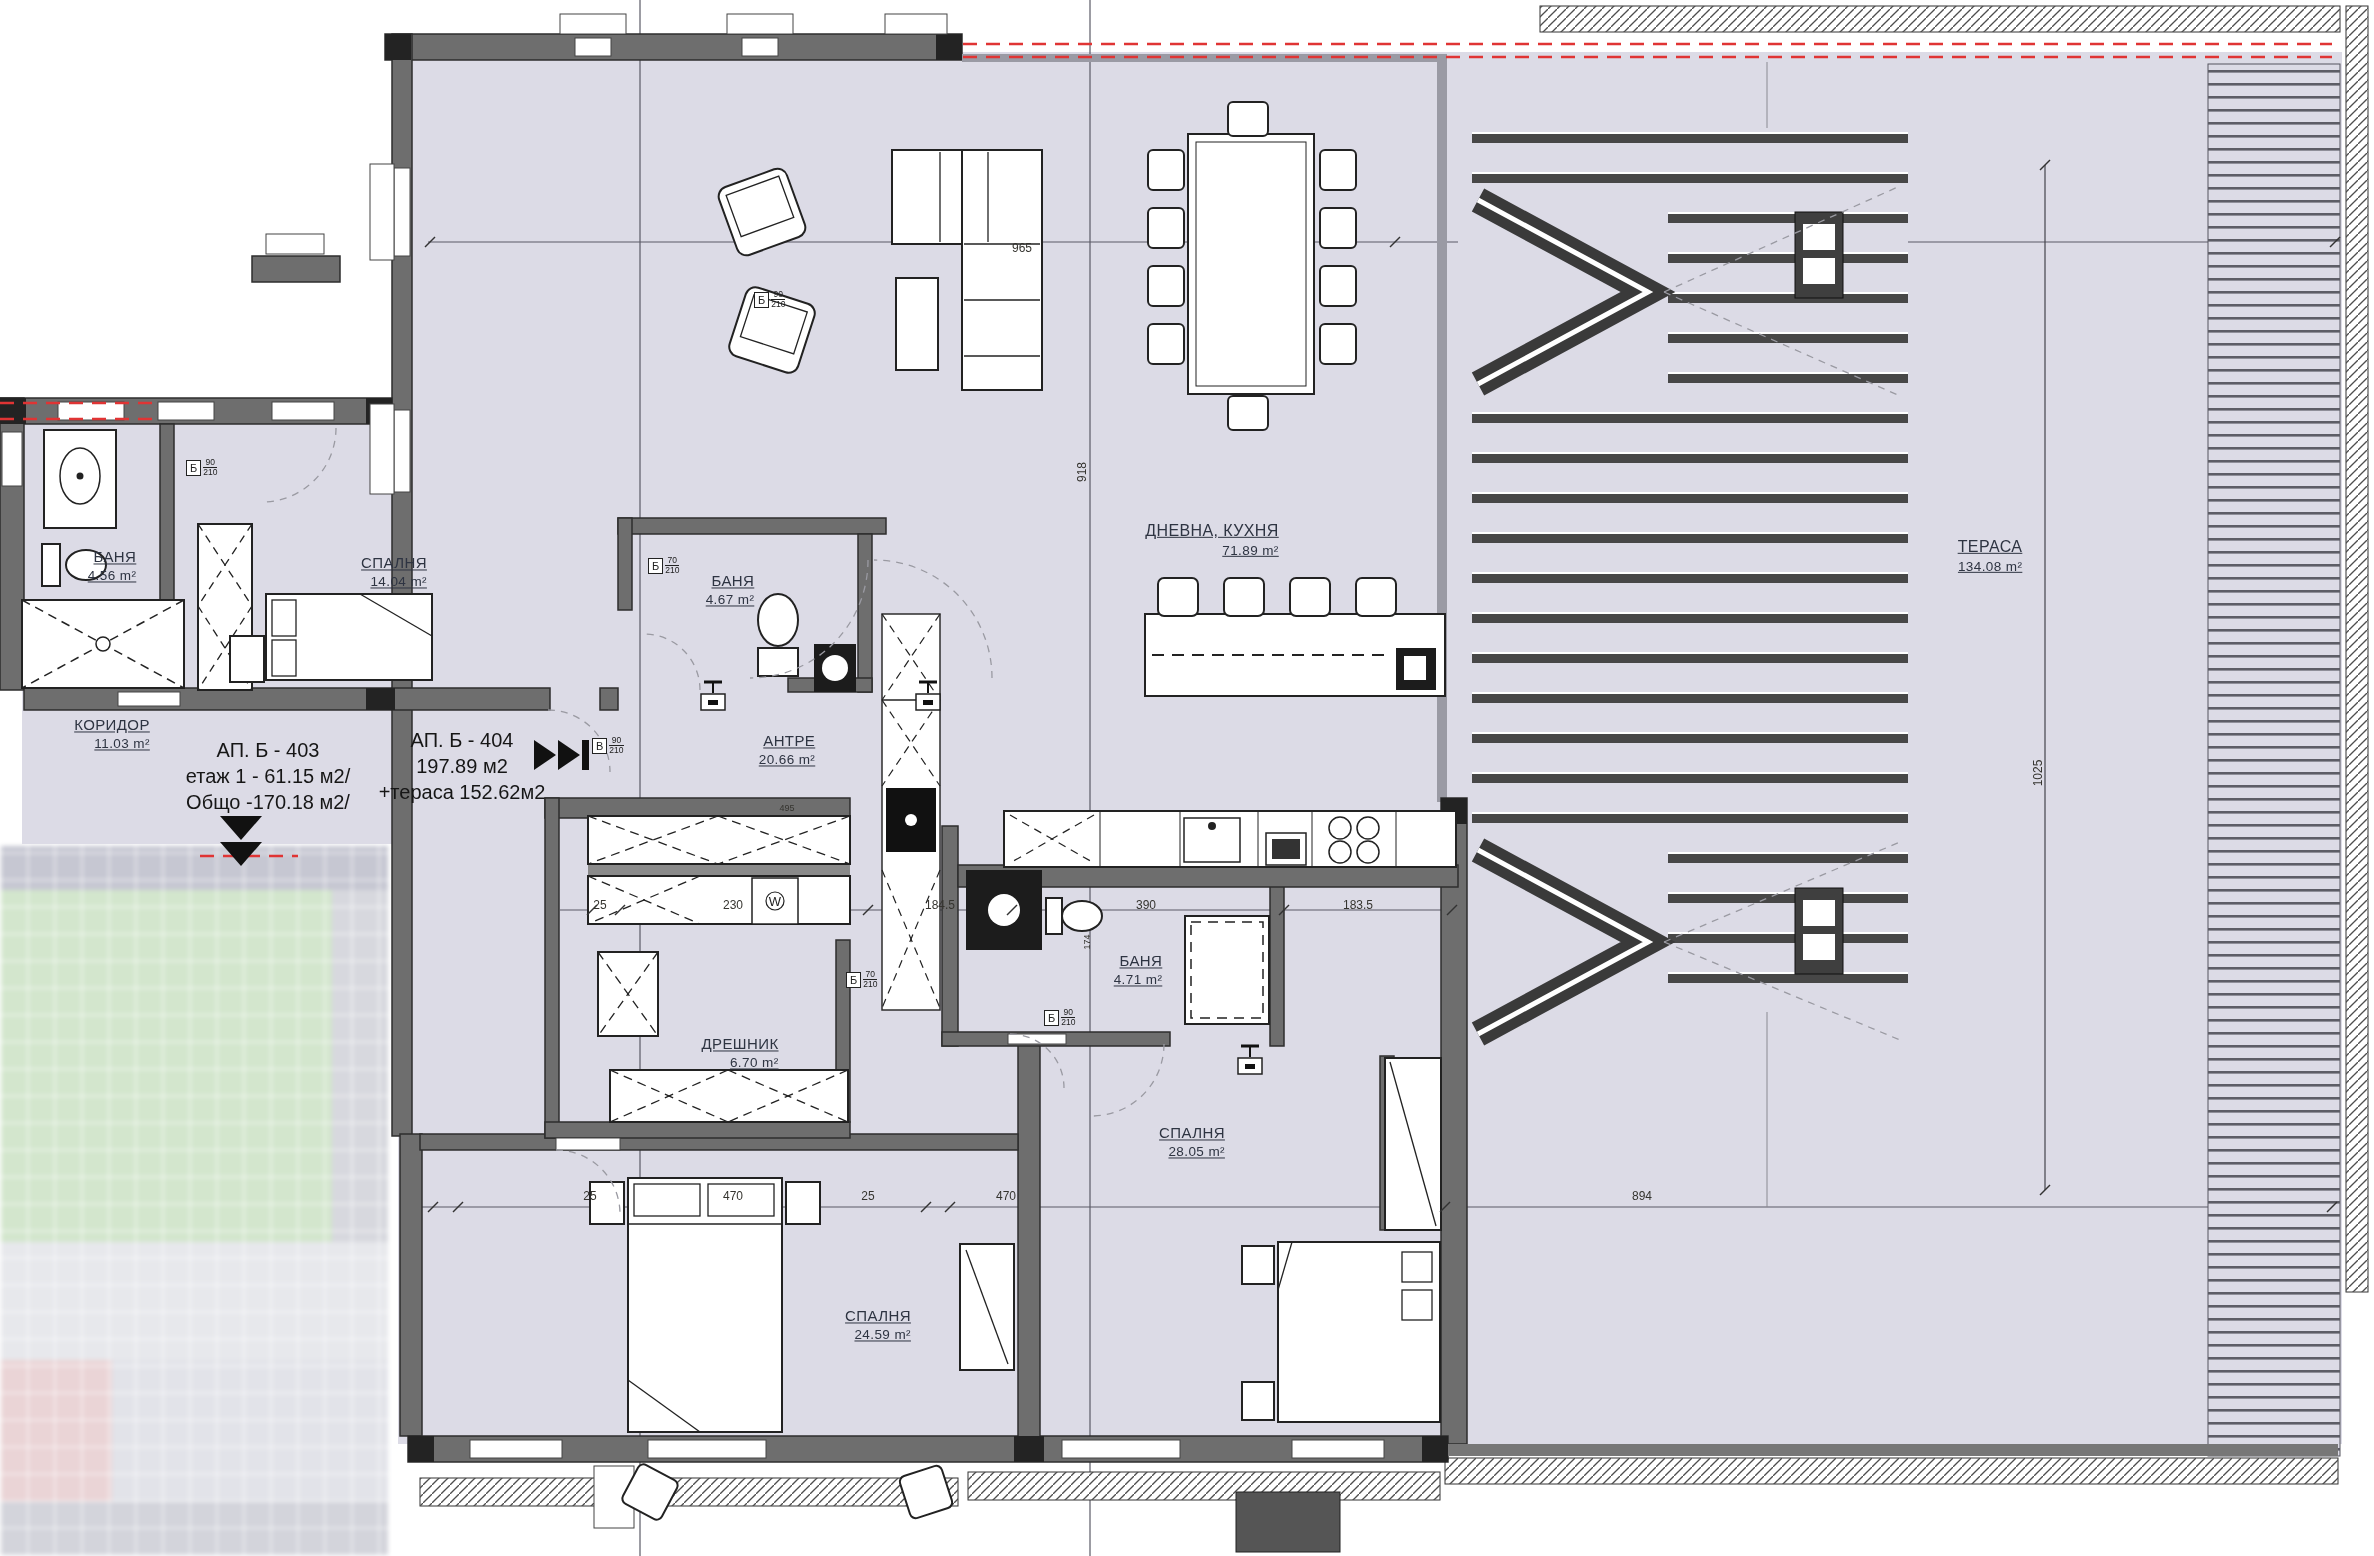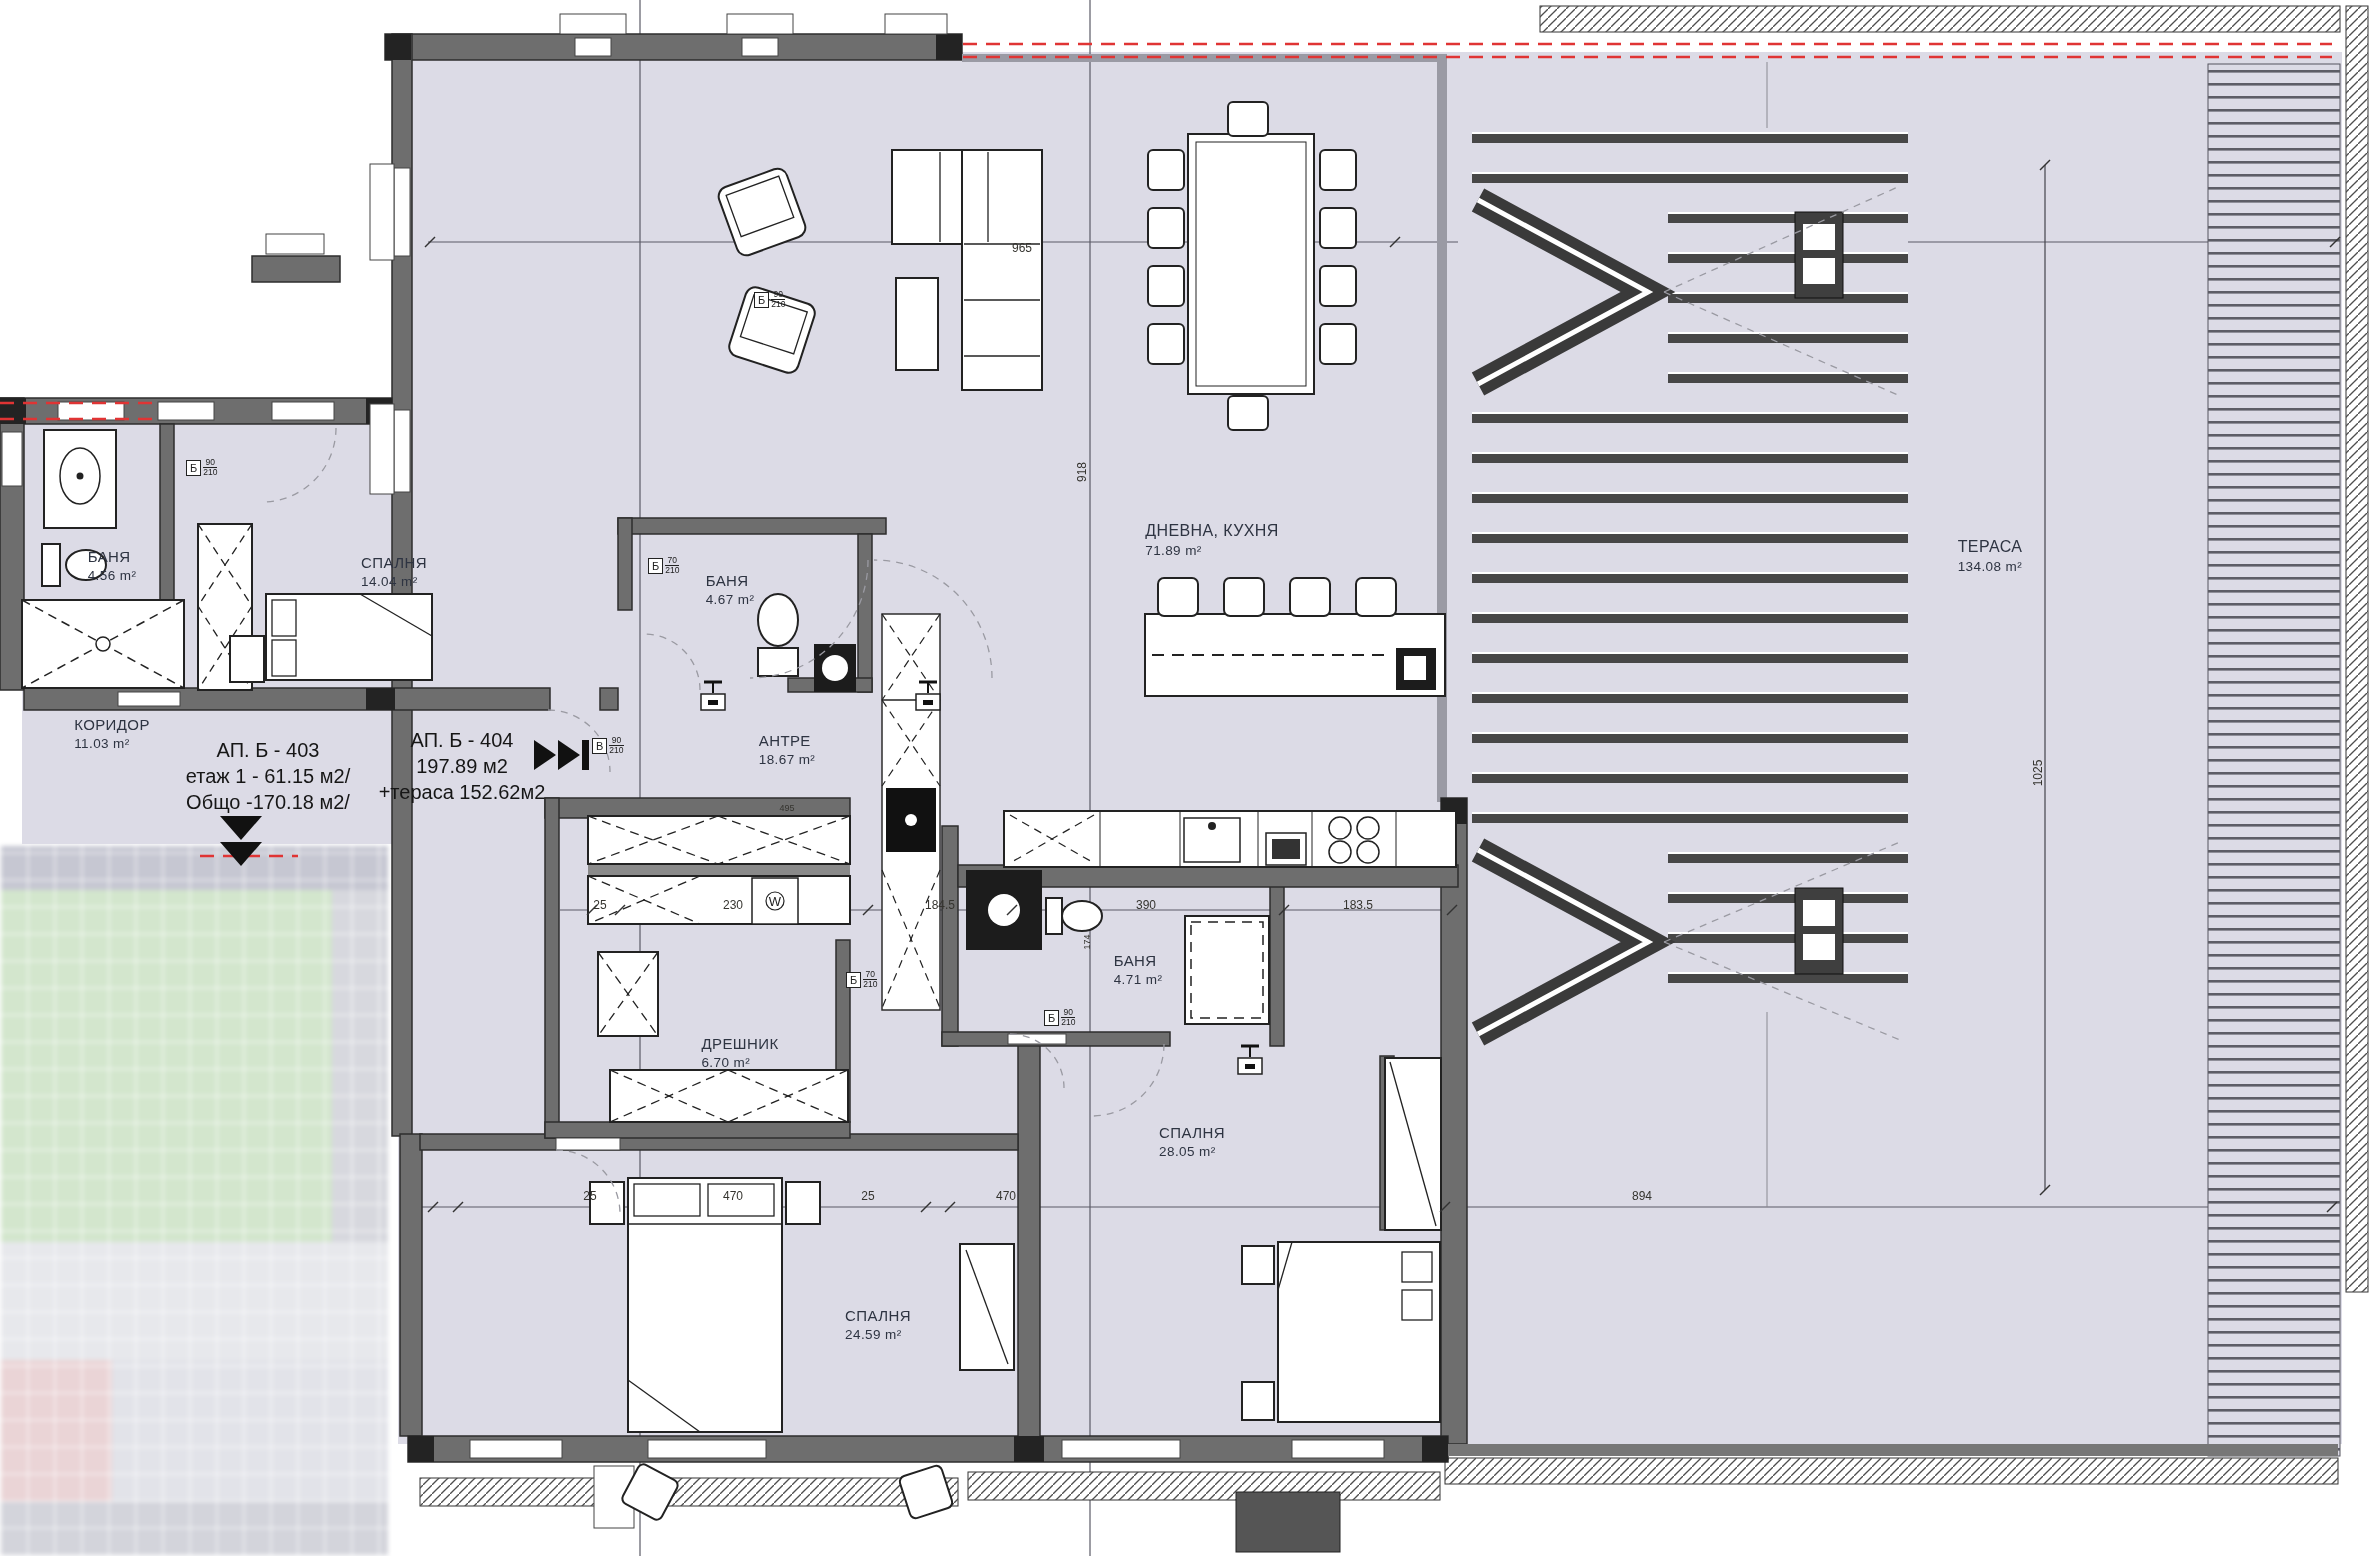--- a/index.html
+++ b/index.html
@@ -7,22 +7,22 @@
          font-family:"Liberation Sans",sans-serif;}
   .stage svg{position:absolute;left:0;top:0;}
   
   .blurzone{position:absolute;left:0;top:846px;width:388px;height:710px;filter:blur(2.3px);}
   .blurzone .blk{position:absolute;}
   .blurzone .px{position:absolute;inset:0;
     background:
       repeating-linear-gradient(0deg,rgba(255,255,255,.5) 0 2px,transparent 2px 27px),
       repeating-linear-gradient(90deg,rgba(255,255,255,.5) 0 2px,transparent 2px 27px);}
   
-  .room-lbl{position:absolute;transform:translate(-50%,-50%);text-align:left;
-    color:#2e3442;font-size:15px;line-height:1.3;white-space:nowrap;letter-spacing:.4px;}
+  .room-lbl{position:absolute;transform:translate(-50%,-50%);text-align:right;
+    color:#2e3442;font-size:15px;line-height:1.3;white-space:nowrap;letter-spacing:.4px;text-decoration:underline;}
   .room-lbl .ar{font-size:13.5px;display:block;}
   .room-lbl.big{font-size:16px;}
   .ap-lbl{position:absolute;transform:translate(-50%,-50%);text-align:center;color:#161616;
     font-size:20px;line-height:1.3;white-space:nowrap;margin-top:8px;}
   .dim{position:absolute;transform:translate(-50%,-50%);font-size:12px;color:#35342f;white-space:nowrap;}
   .dim.v{transform:translate(-50%,-50%) rotate(-90deg);}
   .dim.tiny{font-size:9px;}
   .tag{position:absolute;display:flex;align-items:center;gap:2px;color:#222;}
   .tag .bx{border:1.5px solid #222;background:#fff;padding:0 3px;font-size:11px;line-height:14px;}
   .tag .fr{display:flex;flex-direction:column;font-size:8.5px;line-height:9px;text-align:center;}
@@ -404,21 +404,21 @@
   <div class="room-lbl" style="left:112px;top:566px">
     <span>БАНЯ</span>
     <span class="ar">4.56 m²</span>
   </div>
   <div class="room-lbl" style="left:730px;top:590px">
     <span>БАНЯ</span>
     <span class="ar">4.67 m²</span>
   </div>
   <div class="room-lbl" style="left:787px;top:750px">
     <span>АНТРЕ</span>
-    <span class="ar">18.67 m²</span>
+    <span class="ar">20.66 m²</span>
   </div>
   <div class="room-lbl big" style="left:1212px;top:540px">
     <span>ДНЕВНА, КУХНЯ</span>
     <span class="ar">71.89 m²</span>
   </div>
   <div class="room-lbl big" style="left:1990px;top:556px">
     <span>ТЕРАСА</span>
     <span class="ar">134.08 m²</span>
   </div>
   <div class="room-lbl" style="left:740px;top:1053px">

